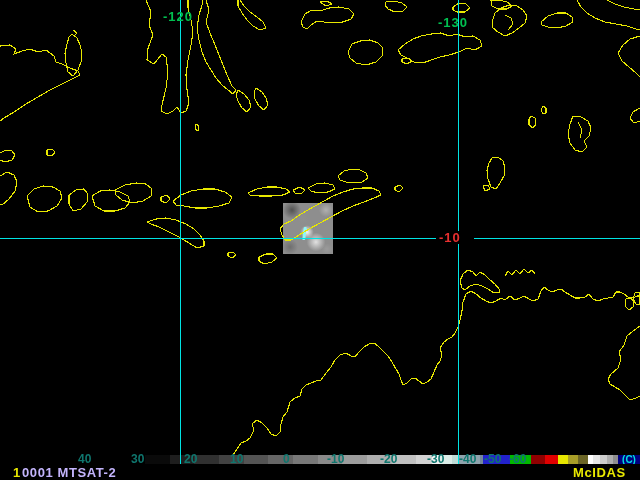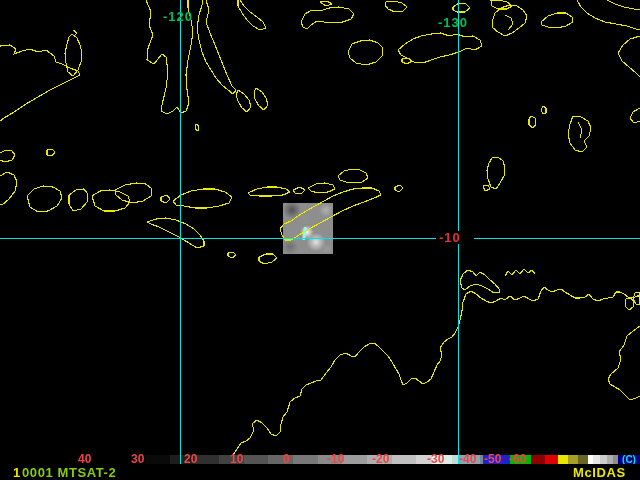--- a/index.html
+++ b/index.html
@@ -32,26 +32,26 @@
       #000 0px 65px,#0a0a0a 65px 90px,#1e1e1e 90px 114px,#303030 114px 139px,
       #424242 139px 164px,#545454 164px 188px,#666 188px 213px,#787878 213px 238px,
       #8a8a8a 238px 262px,#9c9c9c 262px 287px,#aeaeae 287px 312px,#c0c0c0 312px 336px,
       #d2d2d2 336px 352px,#f2f2f2 352px 360px,#dcede8 360px 372px,#bfdcd6 372px 378px,
       #8fa3ad 378px 400px,#74889c 400px 403px,#2222cc 403px 430px,#00b800 430px 451px,
       #900000 451px 465px,#e00000 465px 478px,#e6e600 478px 488px,#a89e28 488px 498px,
       #6b6526 498px 508px,#fff 508px 513px,#e6e6e6 513px 520px,#ccc 520px 527px,
       #aeaeae 527px 533px,#8e8e8e 533px 538px);}
   #bar-unit{position:absolute;left:618px;top:0;width:22px;height:10px;background:#000080;
       color:#00e0e0;font-size:10px;font-weight:bold;line-height:10px;text-align:center;}
-  .bar-tick{position:absolute;top:-2px;z-index:7;color:#ef4444;font-size:12px;
+  .bar-tick{position:absolute;top:-2px;z-index:7;color:#0f766e;font-size:12px;
       font-weight:bold;line-height:12px;white-space:pre;}
   #statusbar{position:absolute;left:0;top:464px;width:640px;height:16px;background:#000;z-index:8;}
   .stat{position:absolute;top:2px;font-size:13px;font-weight:bold;line-height:13px;
       letter-spacing:0.6px;white-space:pre;}
-  .stat.white{color:#84cc16;}
+  .stat.white{color:#c4b5fd;}
   .stat.yellow{color:#e8e800;}
 </style>
 </head>
 <body>
 
 <div id="screen">
   <div id="map">
     <div id="patch" style="left: 283px; top: 203px; width: 50px; height: 51px;">
       <div id="cursor-mark" style="left: 20px; top: 24px;"></div>
     </div>
@@ -122,21 +122,21 @@
 
   <div id="colorbar">
     <div id="bar-gradient"></div>
     <div id="bar-unit">(C)</div>
   <span class="bar-tick" style="left: 78px;">40</span>
       <span class="bar-tick" style="left: 131px; text-align: center;">30</span>
       <span class="bar-tick" style="left: 184px;">20</span>
       <span class="bar-tick" style="left: 230px;">10</span>
       <span class="bar-tick" style="left: 283px;">0</span>
       <span class="bar-tick" style="left: 327px;">-10</span>
-      <span class="bar-tick" style="left: 372px; text-align: right;">-20</span>
+      <span class="bar-tick" style="left: 380px; text-align: right;">-20</span>
       <span class="bar-tick" style="left: 427px;">-30</span>
       <span class="bar-tick" style="left: 459px;">-40</span>
       <span class="bar-tick" style="left: 484px;">-50</span>
       <span class="bar-tick" style="left: 509px;">-60</span>
     </div>
 
   <div id="statusbar">
     <span class="stat yellow" style="left:13px">1</span>
     <span class="stat white" style="left:22px">0001 MTSAT-2</span>
     <span class="stat yellow" style="left:573px">McIDAS</span>

